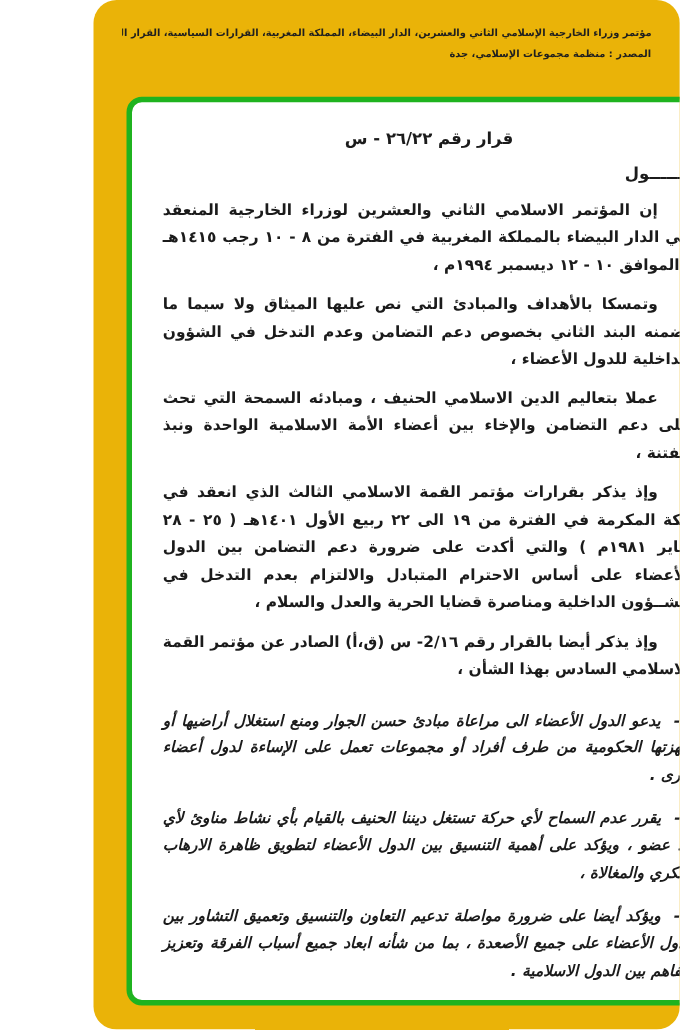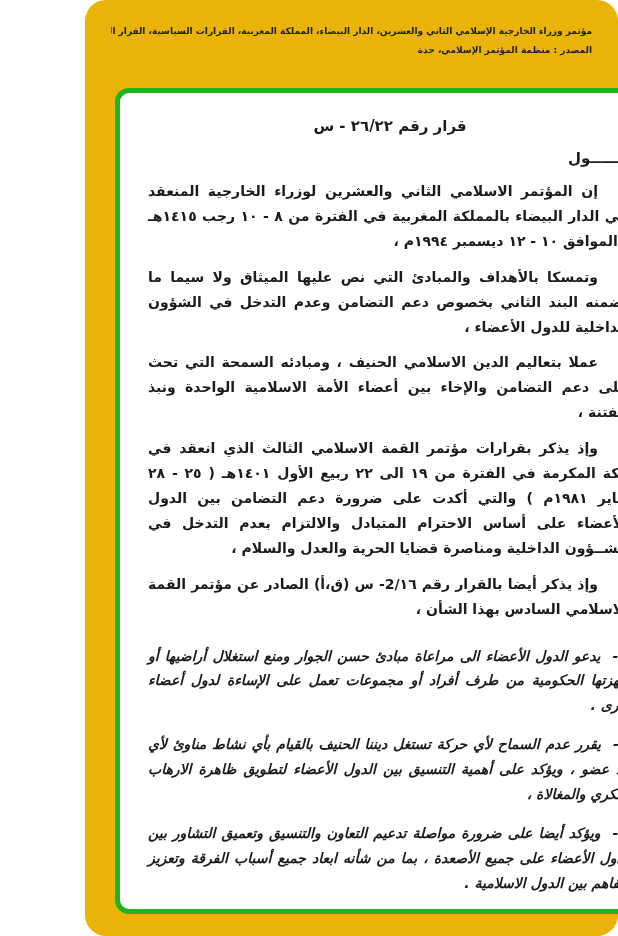--- a/index.html
+++ b/index.html
@@ -75,21 +75,21 @@
   .items-section { margin-top: 22px; font-style: italic; }
   .item-num { margin-left: 12px; white-space: nowrap; }
 </style>
 </head>
 <body>
 
 <div class="page">
 
   <div class="source-header">
     <div class="src-line">مؤتمر وزراء الخارجية الإسلامي الثاني والعشرين، الدار البيضاء، المملكة المغربية، القرارات السياسية، القرار الرقم ٢٦/٢٢-س</div>
-    <div class="src-line">المصدر : منظمة المؤتمر الإسلامي، جدة</div>
+    <div class="src-line">المصدر : منظمة مجموعات الإسلامي، جدة</div>
   </div>
 
   <div class="doc-frame" style="border-color: rgb(31, 179, 31);">
 
     <div class="doc-title">قرار رقم ٢٦/٢٢ - س</div>
     <div class="doc-about">حــــــول</div>
 
     <p class="doc-para">إن المؤتمر الاسلامي الثاني والعشرين لوزراء الخارجية المنعقد في الدار البيضاء بالمملكة المغربية في الفترة من ٨ - ١٠ رجب ١٤١٥هـ ، الموافق ١٠ - ١٢ ديسمبر ١٩٩٤م ،</p>
     <p class="doc-para">وتمسكا بالأهداف والمبادئ التي نص عليها الميثاق ولا سيما ما تضمنه البند الثاني بخصوص دعم التضامن وعدم التدخل في الشؤون الداخلية للدول الأعضاء ،</p>
     <p class="doc-para">عملا بتعاليم الدين الاسلامي الحنيف ، ومبادئه السمحة التي تحث على دعم التضامن والإخاء بين أعضاء الأمة الاسلامية الواحدة ونبذ الفتنة ،</p>

